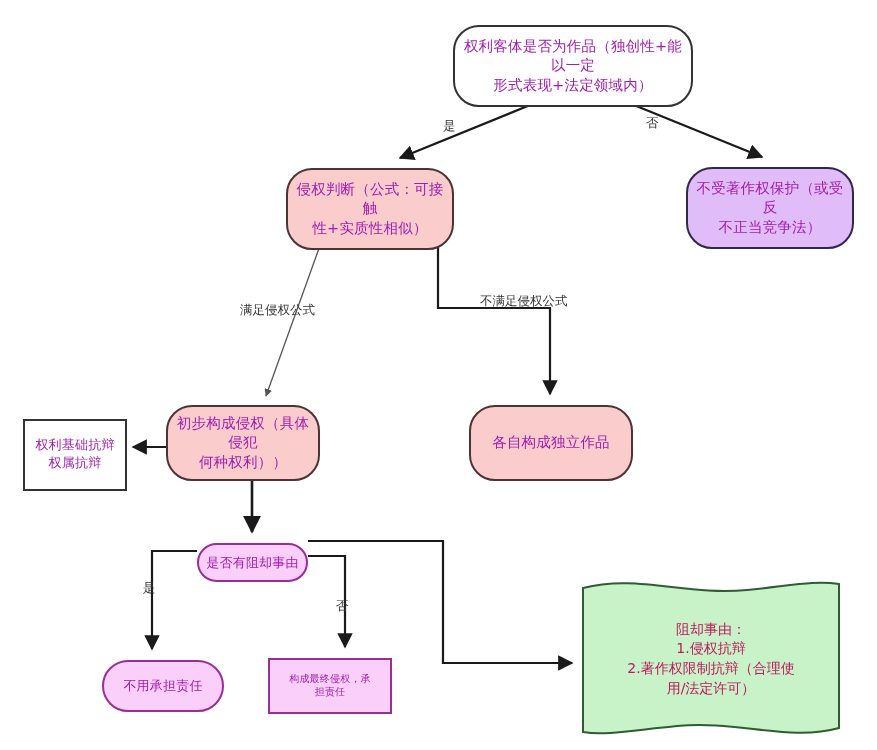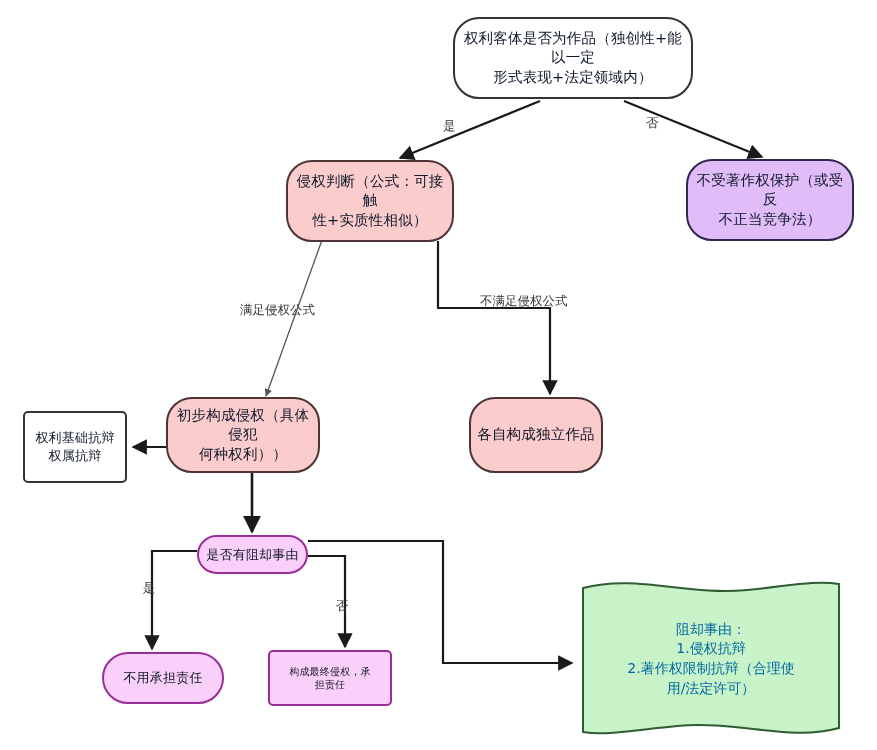--- a/index.html
+++ b/index.html
@@ -2,50 +2,50 @@
 <html><head>
 <meta charset="utf-8">
 <style>
   html,body{margin:0;padding:0;background:#ffffff;}
   body{width:877px;height:750px;overflow:hidden;
        font-family:"DejaVu Sans","Liberation Sans",sans-serif;}
   #stage{position:relative;width:877px;height:750px;}
   svg#wires{position:absolute;left:0;top:0;width:877px;height:750px;}
 
   .node{position:absolute;box-sizing:border-box;display:flex;align-items:center;
-        justify-content:center;text-align:center;color:#0f172a;line-height:1.35;
-        letter-spacing:.2px;}
+        justify-content:center;text-align:center;color:#a21caf;line-height:1.35;
+        letter-spacing:.2px;margin-top:8px;}
   .node .txt{display:block;padding:0 6px;white-space:pre-line;}
 
   
   .stadium{border-radius:26px;}
-  .rect{border-radius:5px;}
+  .rect{border-radius:0;font-family:Liberation Mono, monospace;}
 
   
   .fill-white{background:#ffffff;border:2px solid #333333;}
   .fill-pink{background:#facdcc;border:2px solid #4d3333;}
   .fill-purple{background:#e0bcf9;border:2px solid #33264d;}
   .fill-magenta{background:#fad0fa;border:2px solid #992e99;}
 
   #n-root{left:453px;top:17px;width:240px;height:82px;font-size:14.5px;}
   #n-infringe{left:286px;top:160px;width:168px;height:82px;font-size:14.5px;}
   #n-noprotect{left:686px;top:159px;width:168px;height:82px;font-size:14.5px;}
   #n-prelim{left:166px;top:397px;width:154px;height:76px;font-size:14.5px;}
-  #n-independent{left:469px;top:397px;width:134px;height:76px;font-size:14.5px;}
+  #n-independent{left:469px;top:397px;width:164px;height:76px;font-size:14.5px;}
   #n-defense{left:23px;top:411px;width:104px;height:72px;font-size:13px;}
   #n-decision{left:197px;top:535px;width:111px;height:39px;font-size:13px;}
   #n-noliability{left:102px;top:652px;width:122px;height:52px;font-size:13px;}
   #n-liability{left:268px;top:650px;width:124px;height:56px;font-size:10px;}
 
   
   #n-grounds{position:absolute;left:577px;top:578px;width:268px;height:160px;}
   #n-grounds svg{position:absolute;left:0;top:0;}
   #n-grounds .txt{position:absolute;left:0;top:0;width:268px;height:160px;
       display:flex;align-items:center;justify-content:center;text-align:center;
-      font-size:14px;line-height:1.4;color:#0369a1;white-space:pre-line;
+      font-size:14px;line-height:1.4;color:#be185d;white-space:pre-line;
       padding-top:2px;box-sizing:border-box;}
 
   .elabel{position:absolute;font-size:12.5px;color:#333;background:transparent;
           white-space:nowrap;}
   .elabel.vert{writing-mode:vertical-rl;text-orientation:upright;}
 </style>
 </head>
 <body>
 
 <div id="stage">

